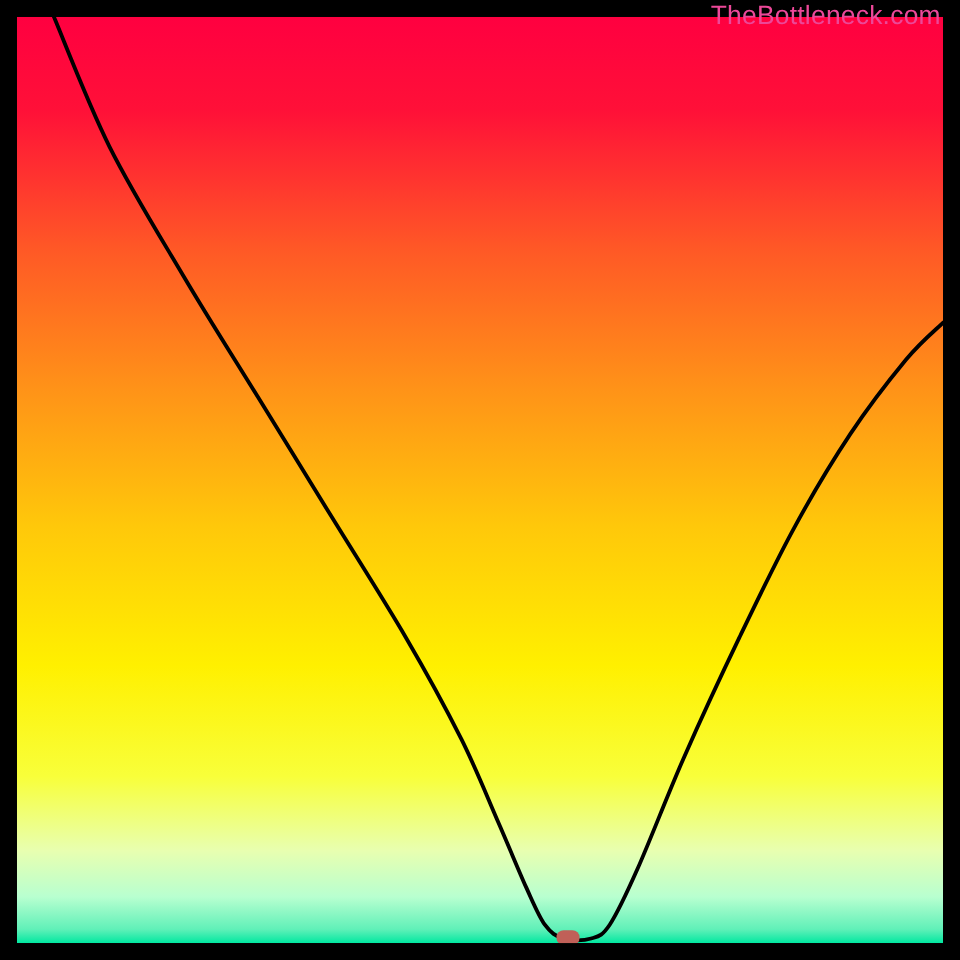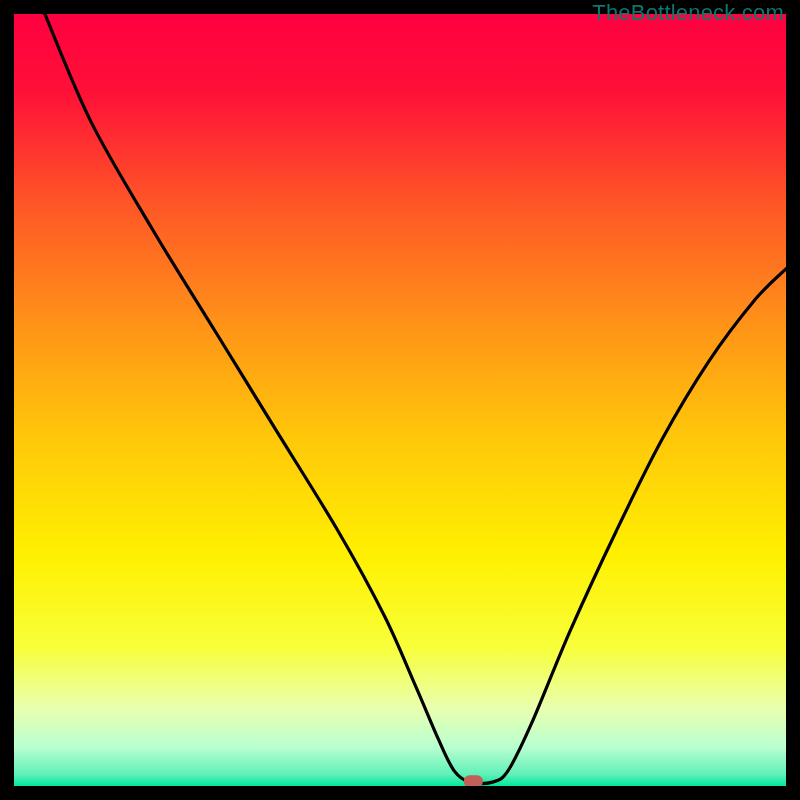--- a/index.html
+++ b/index.html
@@ -21,21 +21,21 @@
     left: 14px;
     top: 14px;
     width: 772px;
     height: 772px;
     overflow: hidden;
   }
   .watermark {
     position: absolute;
     top: 0px;
     right: 16px;
-    color: #0f766e;
+    color: #ec4899;
     font-size: 22px;
     font-weight: 500;
     letter-spacing: 0.2px;
     z-index: 10;
   }
   svg {
     display: block;
   }
 </style>
 </head>

